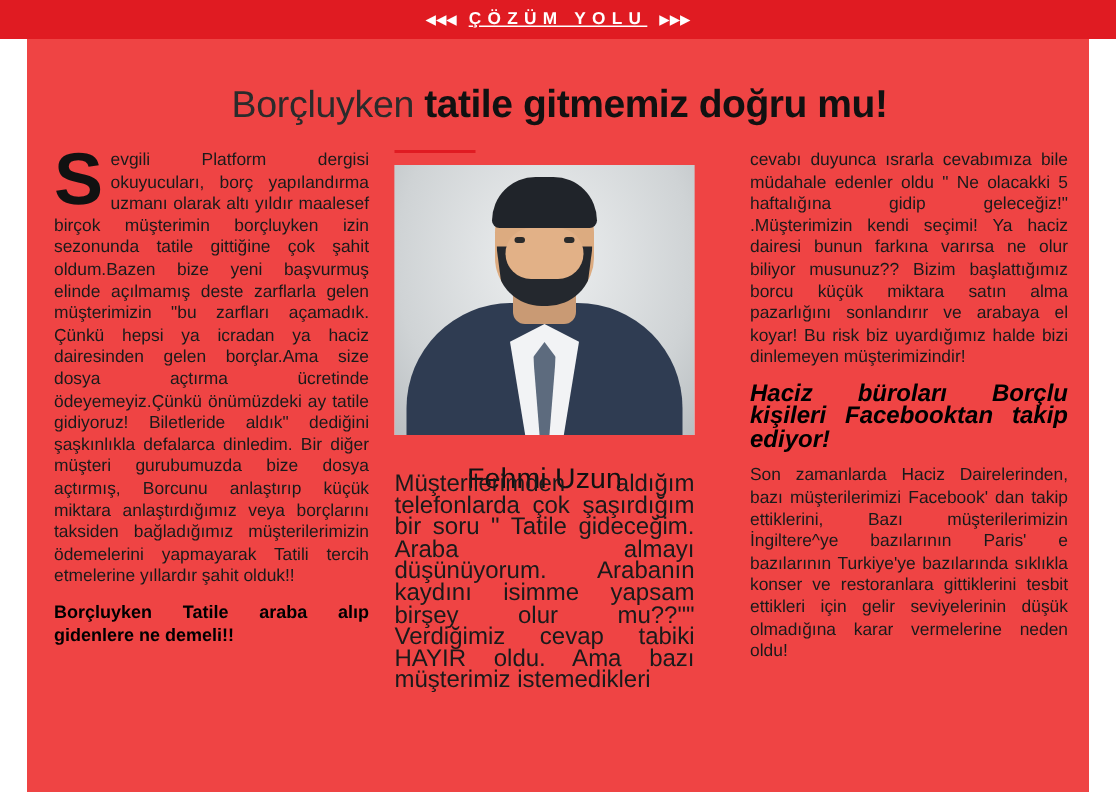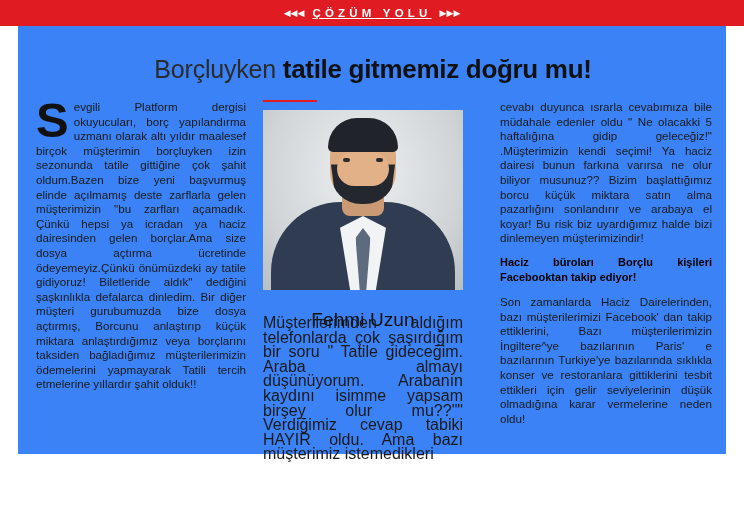--- a/index.html
+++ b/index.html
@@ -53,22 +53,22 @@
     letter-spacing: 4.2px;
     white-space: nowrap;
     text-decoration: underline;
   }
   
   .sheet {
     position: absolute;
     left: 18px;
     top: 26px;
     width: 708px;
-    height: 428px;
-    background: #3b82f6;
+    height: 502px;
+    background: #ef4444;
   }
   
   .headline {
     position: absolute;
     left: 110px;
     top: 28px;
     width: 490px;
     text-align: center;
     white-space: nowrap;
   }
@@ -114,24 +114,25 @@
   }
   .bold-lead {
     font-weight: bold;
     color: #000000;
     font-size: 12px;
     line-height: 15px;
   }
   .subhead {
     font-weight: bold;
     color: #000000;
-    font-size: 11px;
+    font-size: 16px;
     line-height: 15.5px;
     margin: 2px 0 8px 0;
     text-align: left;
+    font-style: italic;
   }
   
   .photo-wrap {
     position: absolute;
     left: 245px;
     top: 74px;
     width: 200px;
   }
   .photo-rule {
     width: 54px;
@@ -275,20 +276,21 @@
   </div>
 
   <div class="sheet">
 
     <div class="headline">
       <span class="h-light">Borçluyken </span><span class="h-bold">tatile gitmemiz doğru mu!</span>
     </div>
 
     <div class="col col1">
       <p class="dropcap-para"><span class="dropcap">S</span><span>evgili Platform dergisi okuyucuları, borç yapılandırma uzmanı olarak altı yıldır maalesef birçok müşterimin borçluyken izin sezonunda tatile gittiğine çok şahit oldum.Bazen bize yeni başvurmuş elinde açılmamış deste zarflarla gelen müşterimizin "bu zarfları açamadık. Çünkü hepsi ya icradan ya haciz dairesinden gelen borçlar.Ama size dosya açtırma ücretinde ödeyemeyiz.Çünkü önümüzdeki ay tatile gidiyoruz! Biletleride aldık" dediğini şaşkınlıkla defalarca dinledim. Bir diğer müşteri gurubumuzda bize dosya açtırmış, Borcunu anlaştırıp küçük miktara anlaştırdığımız veya borçlarını taksiden bağladığımız müşterilerimizin ödemelerini yapmayarak Tatili tercih etmelerine yıllardır şahit olduk!!</span></p>
+      <p class="bold-lead">Borçluyken Tatile  araba alıp gidenlere ne demeli!!</p>
     </div>
 
     <div class="photo-wrap">
       <div class="photo-rule"></div>
       <div class="photo">
         <div class="ph-bg"></div>
         <div class="ph-suit"></div>
         <div class="ph-shirt"></div>
         <div class="ph-tie"></div>
         <div class="ph-neck"></div>

